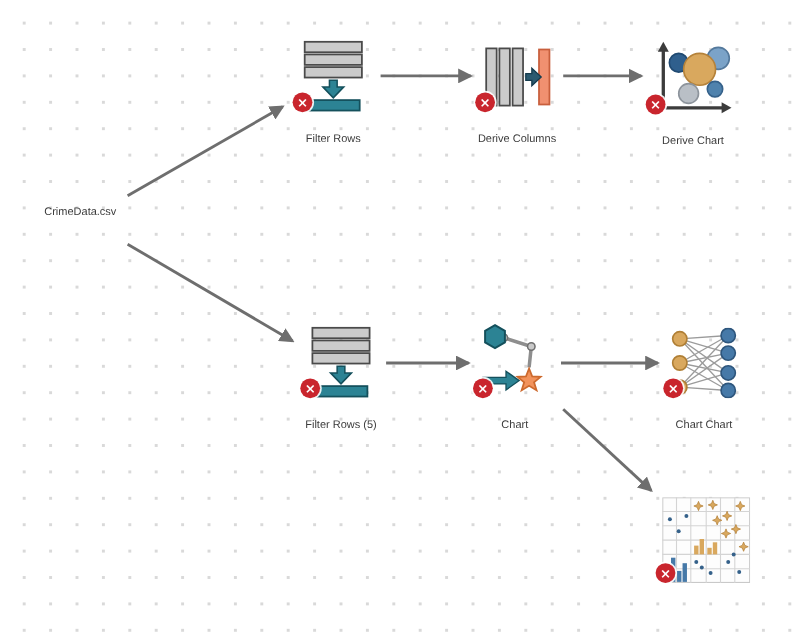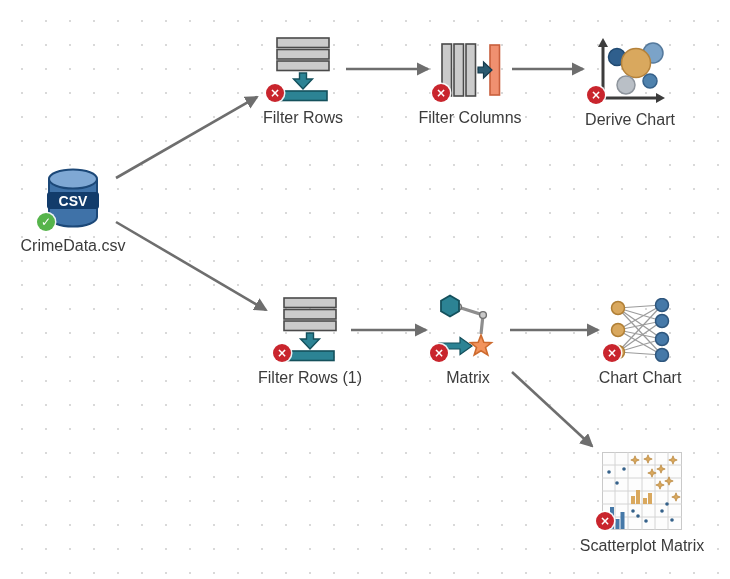--- a/index.html
+++ b/index.html
@@ -10,21 +10,21 @@
     background-image:radial-gradient(circle, var(--dot,#d9d9d9) 1.3px, transparent 1.5px);
     background-size:24px 24px;background-position:10px 9px;
     font-family:"Liberation Sans","DejaVu Sans",sans-serif;
   }
   .edges{position:absolute;inset:0;width:730px;height:579px;pointer-events:none}
   .edge{stroke:var(--arrow,#6e6e6e);stroke-width:2.6;fill:none;pointer-events:stroke}
   #arrowhead path{fill:var(--arrow,#6e6e6e)}
   .node{position:absolute;display:flex;flex-direction:column;align-items:center;cursor:pointer}
   .icon-wrap{position:relative;display:block}
   .icon-wrap svg{display:block}
-  .node-label{margin-top:7px;font-size:16px;color:#3b3b3b;white-space:nowrap;line-height:1.15;}
+  .node-label{margin-top:19px;font-size:10px;color:#3b3b3b;white-space:nowrap;line-height:1.15;}
   .badge{
     position:absolute;left:-6px;bottom:0;width:18px;height:18px;border-radius:50%;
     display:flex;align-items:center;justify-content:center;color:#fff;
     font-family:"DejaVu Sans",sans-serif;font-size:12px;font-weight:700;line-height:1;
     box-shadow:0 0 0 1.5px rgba(255,255,255,.9);
   }
   .badge.error{background:var(--err,#c9252d)}
   .badge.success{background:var(--ok,#56b44b)}
   .node-csv .badge{left:-9px;bottom:-1px}
 </style>
@@ -42,29 +42,20 @@
     <line class="edge" x1="116" y1="178" x2="257" y2="97" marker-end="url(#arrowhead)"></line>
     <line class="edge" x1="346" y1="69" x2="428" y2="69" marker-end="url(#arrowhead)"></line>
     <line class="edge" x1="512" y1="69" x2="583" y2="69" marker-end="url(#arrowhead)"></line>
     <line class="edge" x1="116" y1="222" x2="266" y2="310" marker-end="url(#arrowhead)"></line>
     <line class="edge" x1="351" y1="330" x2="426" y2="330" marker-end="url(#arrowhead)"></line>
     <line class="edge" x1="510" y1="330" x2="598" y2="330" marker-end="url(#arrowhead)"></line>
     <line class="edge" x1="512" y1="372" x2="592" y2="446" marker-end="url(#arrowhead)"></line>
   </svg>
 
   <div class="node node-csv" style="left:46px;top:168px;width:54px">
-    <span class="icon-wrap">
-      <svg width="54" height="62" viewBox="0 0 54 62">
-        <path d="M3 11 V49 a24 9.5 0 0 0 48 0 V11" fill="#3f72a8" stroke="#1c4878" stroke-width="2"></path>
-        <ellipse cx="27" cy="11" rx="24" ry="9.5" fill="#7fa8d4" stroke="#1c4878" stroke-width="2"></ellipse>
-        <rect x="1" y="24" width="52" height="17" rx="3" fill="#123c6b"></rect>
-        <text x="27" y="37.5" text-anchor="middle" font-size="14" font-weight="bold" fill="#ffffff">CSV</text>
-      </svg>
-      <span class="badge success">✓</span>
-    </span>
     <span class="node-label">CrimeData.csv</span>
   </div>
 
   <div class="node" style="left:272px;top:36px;width:62px">
     <span class="icon-wrap">
       <svg width="62" height="66" viewBox="0 0 62 66">
         <g stroke="#4a4a4a" stroke-width="1.6" fill="#cbcbcb">
           <rect x="5" y="2" width="52" height="9.5"></rect>
           <rect x="5" y="13.5" width="52" height="9.5"></rect>
           <rect x="5" y="25" width="52" height="9.5"></rect>
@@ -83,21 +74,21 @@
         <g stroke="#4a4a4a" stroke-width="1.6" fill="#cbcbcb">
           <rect x="4" y="4" width="9.5" height="52"></rect>
           <rect x="16" y="4" width="9.5" height="52"></rect>
           <rect x="28" y="4" width="9.5" height="52"></rect>
         </g>
         <rect x="52" y="5" width="9.5" height="50" fill="#f09070" stroke="#c85f3d" stroke-width="1.6"></rect>
         <path d="M40 27 h5.5 v-5 l8.5 8 -8.5 8 v-5 h-5.5 z" fill="#2b5a70" stroke="#163c4e" stroke-width="1.2"></path>
       </svg>
       <span class="badge error">×</span>
     </span>
-    <span class="node-label">Filter Columns</span>
+    <span class="node-label">Derive Columns</span>
   </div>
 
   <div class="node" style="left:593px;top:36px;width:74px">
     <span class="icon-wrap">
       <svg width="74" height="68" viewBox="0 0 74 68">
         <g stroke="#3c3c3c" stroke-width="3" fill="none" stroke-linecap="round">
           <path d="M10 62 V9"></path>
           <path d="M8 62 H65"></path>
         </g>
         <path d="M10 2 l-5 9 h10 z" fill="#3c3c3c"></path>
@@ -119,36 +110,36 @@
         <g stroke="#4a4a4a" stroke-width="1.6" fill="#cbcbcb">
           <rect x="5" y="2" width="52" height="9.5"></rect>
           <rect x="5" y="13.5" width="52" height="9.5"></rect>
           <rect x="5" y="25" width="52" height="9.5"></rect>
         </g>
         <path d="M27.5 37 h7 v6 h6 L31 53 L21.5 43 h6 z" fill="#2c8394" stroke="#14505c" stroke-width="1.4"></path>
         <rect x="7" y="55" width="48" height="9.5" fill="#2c8394" stroke="#14505c" stroke-width="1.6"></rect>
       </svg>
       <span class="badge error">×</span>
     </span>
-    <span class="node-label">Filter Rows (1)</span>
+    <span class="node-label">Filter Rows (5)</span>
   </div>
 
   <div class="node" style="left:436px;top:294px;width:64px">
     <span class="icon-wrap">
       <svg width="64" height="68" viewBox="0 0 64 68">
         <path d="M22 13 L47 21 L45 40" fill="none" stroke="#8e8e8e" stroke-width="3.2"></path>
         <circle cx="22" cy="13" r="3.4" fill="#c9c9c9" stroke="#6f6f6f" stroke-width="1.4"></circle>
         <circle cx="47" cy="21" r="3.4" fill="#c9c9c9" stroke="#6f6f6f" stroke-width="1.4"></circle>
         <polygon points="14,1.5 23,6.8 23,17.2 14,22.5 5,17.2 5,6.8" fill="#2c8394" stroke="#14505c" stroke-width="1.8"></polygon>
         <path d="M3 49 h21 v-5.5 l12 8.5 -12 8.5 v-5.5 h-21 z" fill="#2c8394" stroke="#14505c" stroke-width="1.2"></path>
         <polygon points="45,41 47.8,48.2 55.5,48.6 49.5,53.5 51.8,60.9 45,56.7 38.2,60.9 40.5,53.5 34.5,48.6 42.2,48.2" fill="#f2935c" stroke="#cd6a2e" stroke-width="1.6"></polygon>
       </svg>
       <span class="badge error">×</span>
     </span>
-    <span class="node-label">Matrix</span>
+    <span class="node-label">Chart</span>
   </div>
 
   <div class="node" style="left:609px;top:298px;width:62px">
     <span class="icon-wrap">
       <svg width="62" height="64" viewBox="0 0 62 64">
         <g stroke="#9b9b9b" stroke-width="1.2">
           <line x1="9" y1="10" x2="53" y2="7"></line>
             <line x1="9" y1="10" x2="53" y2="23"></line>
           <line x1="9" y1="10" x2="53" y2="41"></line>
             <line x1="9" y1="10" x2="53" y2="57"></line>
@@ -226,16 +217,15 @@
           <circle cx="31" cy="59" r="1.8"></circle>
             <circle cx="44" cy="69" r="1.8"></circle>
             <circle cx="36" cy="64" r="1.8"></circle>
           <circle cx="60" cy="59" r="1.8"></circle>
             <circle cx="70" cy="68" r="1.8"></circle>
             <circle cx="65" cy="52" r="1.8"></circle>
         </g>
       </svg>
       <span class="badge error">×</span>
     </span>
-    <span class="node-label">Scatterplot Matrix</span>
   </div>
 
 </div>
 
 </body></html>

